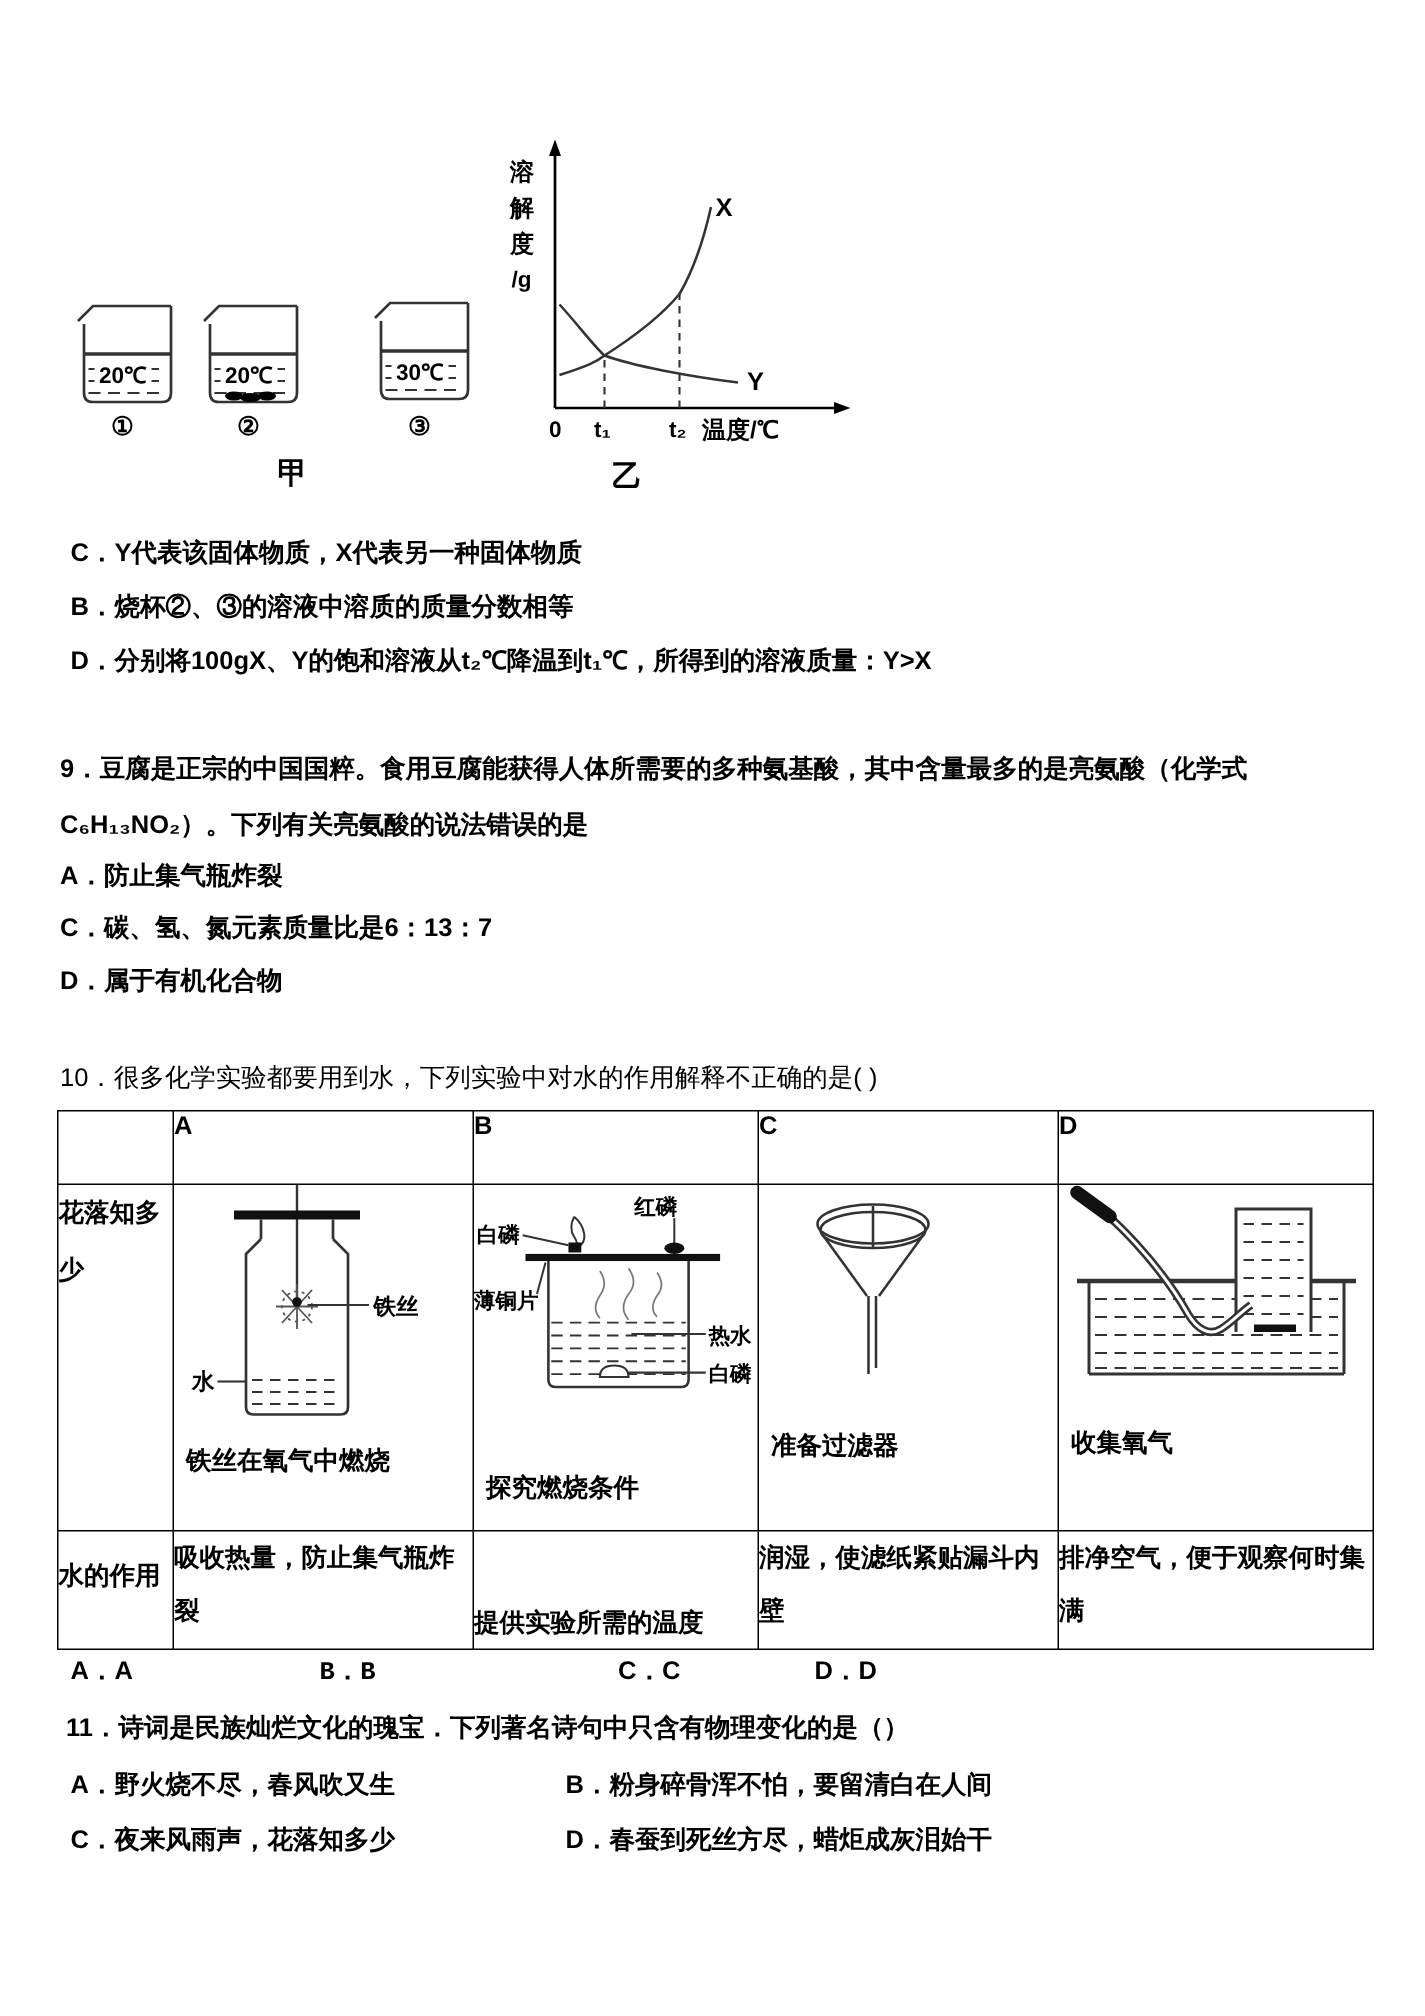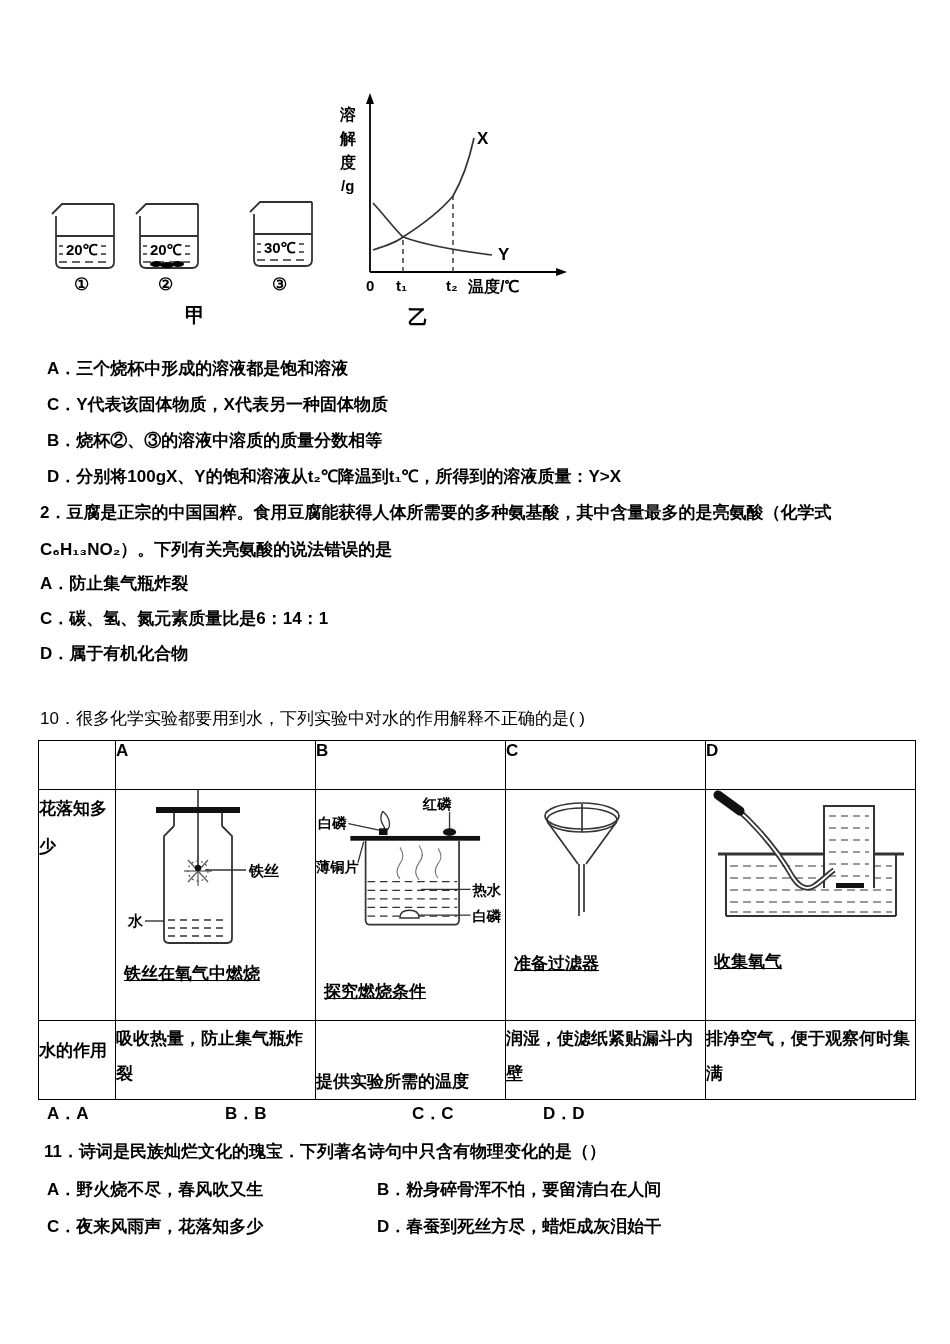--- a/index.html
+++ b/index.html
@@ -11,21 +11,21 @@
   .q9col .line{height:35px;line-height:22px;}
   svg text{font-family:"Liberation Sans",sans-serif;}
   table.exp{border-collapse:collapse;table-layout:fixed;}
   table.exp td,table.exp th{border:1.6px solid #000;vertical-align:top;text-align:left;
         font-size:17px;font-weight:700;padding:0;}
   .hcell{padding:14px 0 0 10px;}
   .rowhead{padding:26px 0 0 9px;line-height:38px;}
   .caption{font-size:17px;padding-left:8px;}
   .rolecell{padding:14px 8px 0 9px;line-height:35px;font-weight:700;}
   .rolecell.mid{padding-top:43px;}
-  .expcell{padding-top:10px;text-decoration:underline;}
+  .expcell{padding-top:10px;}
   .ansrow span{position:absolute;font-size:17px;white-space:nowrap;}
   .q11grid{display:grid;grid-template-columns:330px auto;row-gap:14px;font-size:17px;}
   .q11grid div{white-space:nowrap;}
 </style>
 </head>
 <body>
 
 <div class="page">
 
   <svg class="abs" style="left:40px;top:92px;" width="530" height="240" viewBox="0 0 530 240">
@@ -86,32 +86,31 @@
       <text x="458" y="168" font-size="17">Y</text>
       <text x="326" y="199" font-size="15">0</text>
       <text x="356" y="199" font-size="15">t₁</text>
       <text x="406" y="199" font-size="15">t₂</text>
       <text x="428" y="200" font-size="16">温度/℃</text>
       <text x="368" y="232" font-size="20">乙</text>
     </g>
   </svg>
 
   <div class="abs optcol" style="left:47px;top:358px;">
-    <div class="line">A．三个烧杯中形成的溶液都是饱和溶液</div>
     <div class="line">C．Y代表该固体物质，X代表另一种固体物质</div>
     <div class="line">B．烧杯②、③的溶液中溶质的质量分数相等</div>
     <div class="line">D．分别将100gX、Y的饱和溶液从t₂℃降温到t₁℃，所得到的溶液质量：Y&gt;X</div>
   </div>
 
   <div class="abs" style="left:40px;top:501px;">
-    <div class="line" style="margin-bottom:14px;">2．豆腐是正宗的中国国粹。食用豆腐能获得人体所需要的多种氨基酸，其中含量最多的是亮氨酸（化学式</div>
+    <div class="line" style="margin-bottom:14px;">9．豆腐是正宗的中国国粹。食用豆腐能获得人体所需要的多种氨基酸，其中含量最多的是亮氨酸（化学式</div>
     <div class="line" style="margin-bottom:12px;">C₆H₁₃NO₂）。下列有关亮氨酸的说法错误的是</div>
     <div class="q9col">
       <div class="line">A．防止集气瓶炸裂</div>
-      <div class="line">C．碳、氢、氮元素质量比是6：14：1</div>
+      <div class="line">C．碳、氢、氮元素质量比是6：13：7</div>
       <div class="line">D．属于有机化合物</div>
     </div>
   </div>
 
   <div class="abs line" style="left:40px;top:707px;font-weight:400;">10．很多化学实验都要用到水，下列实验中对水的作用解释不正确的是( )</div>
 
   <table class="exp abs" style="left:38px;top:740px;">
     <colgroup>
         <col style="width:77px">
         <col style="width:200px">
@@ -252,21 +251,21 @@
       <td class="rolecell">吸收热量，防止集气瓶炸裂</td>
       <td class="rolecell mid">提供实验所需的温度</td>
       <td class="rolecell">润湿，使滤纸紧贴漏斗内壁</td>
       <td class="rolecell">排净空气，便于观察何时集满</td>
     </tr>
   </tbody>
     </table>
 
   <div class="abs ansrow" style="left:47px;top:1102px;width:860px;height:24px;">
     <span style="left:0;">A．A</span>
-    <span style="left:178px;">B．B</span>
+    <span style="left:166px;font-family:Liberation Mono, monospace;">B．B</span>
     <span style="left:328px;margin-left:37px;">C．C</span>
     <span style="left:496px;">D．D</span>
   </div>
 
   <div class="abs line" style="left:44px;top:1140px;">11．诗词是民族灿烂文化的瑰宝．下列著名诗句中只含有物理变化的是（）</div>
   <div class="abs q11grid" style="left:47px;top:1178px;">
     <div>A．野火烧不尽，春风吹又生</div>
     <div>B．粉身碎骨浑不怕，要留清白在人间</div>
     <div>C．夜来风雨声，花落知多少</div>
     <div>D．春蚕到死丝方尽，蜡炬成灰泪始干</div>

